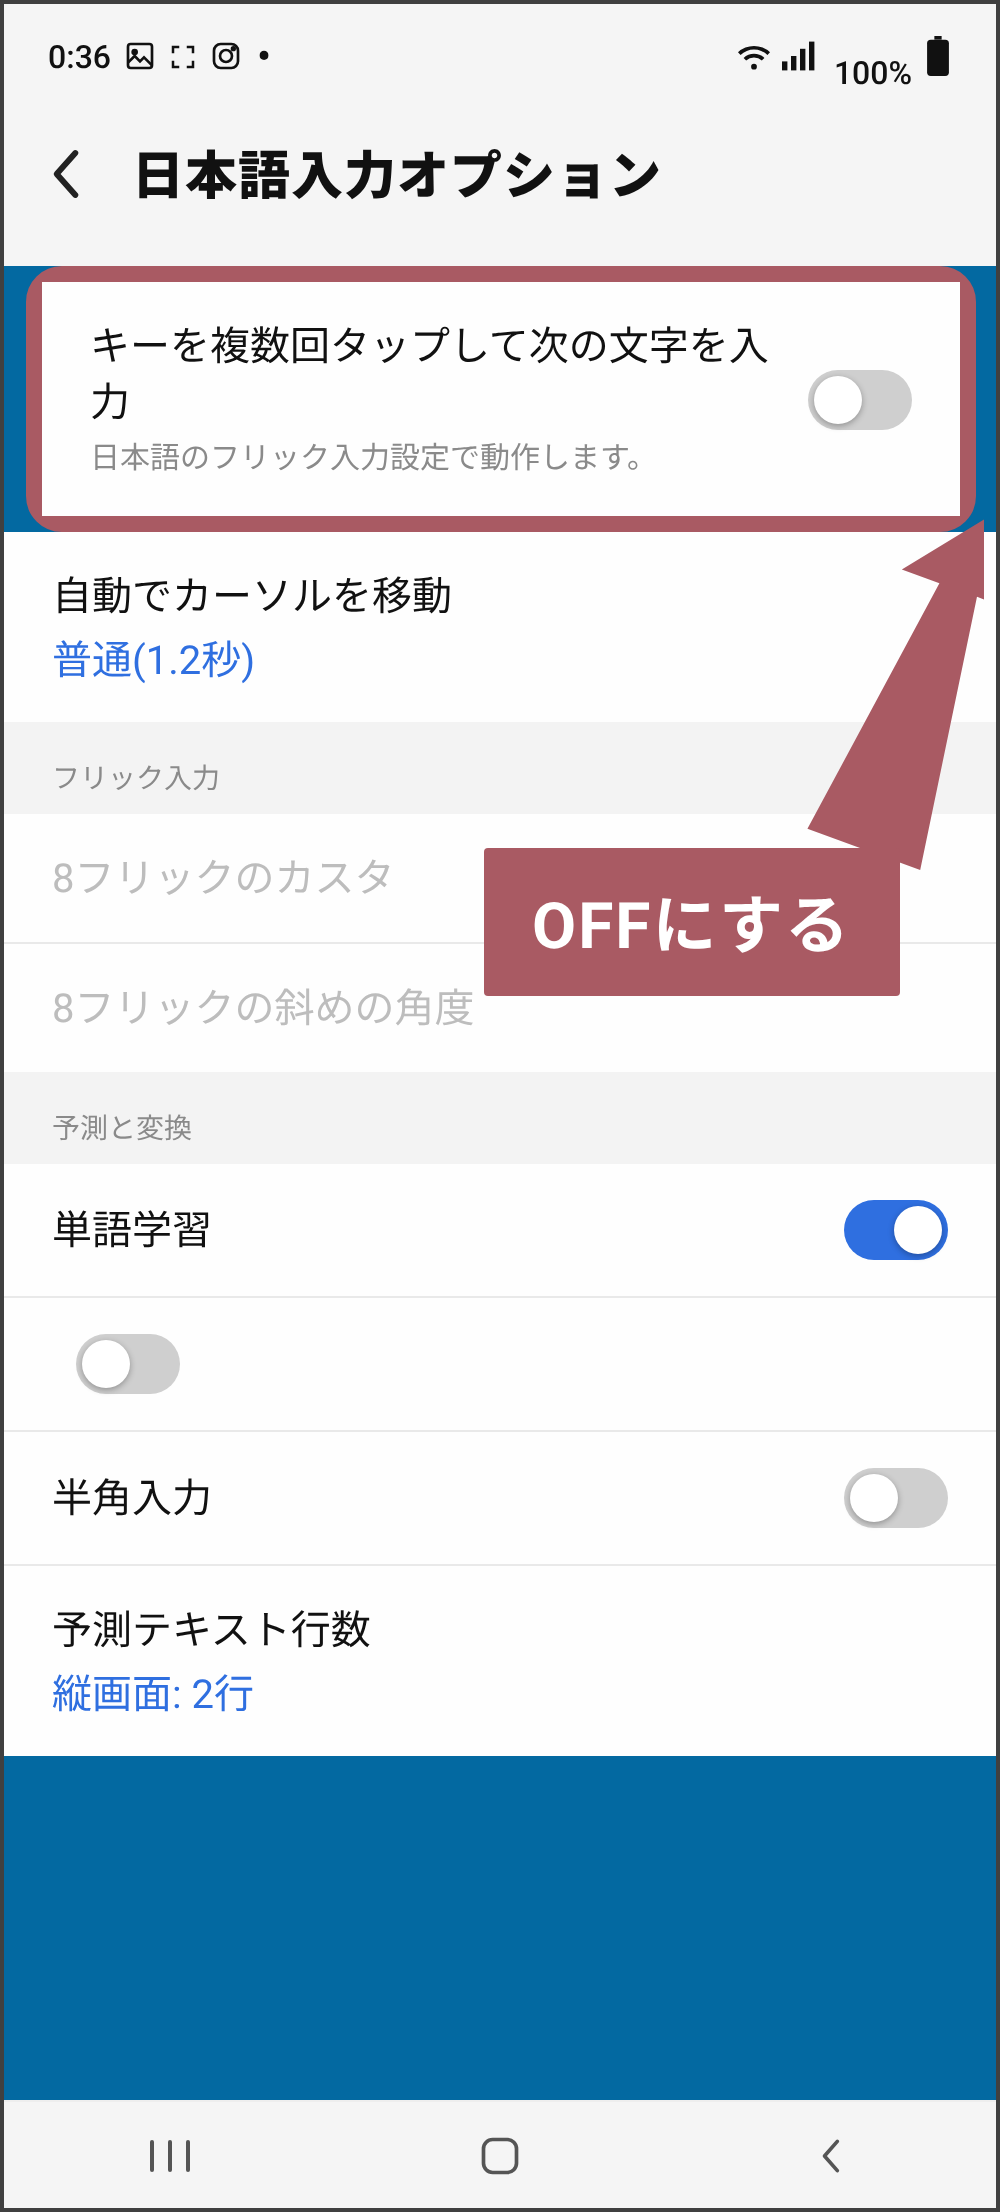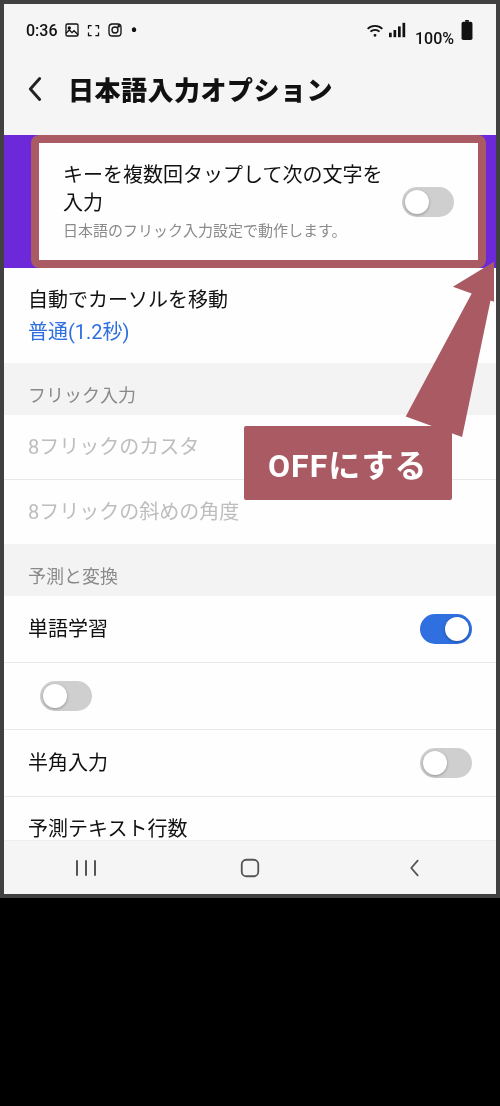--- a/index.html
+++ b/index.html
@@ -1,38 +1,38 @@
 <!DOCTYPE html>
 <html><head>
 <meta charset="utf-8">
 <style>
   *{box-sizing:border-box;margin:0;padding:0;font-family:-apple-system,BlinkMacSystemFont,"Segoe UI",Roboto,"Noto Sans CJK JP",sans-serif;-webkit-font-smoothing:antialiased}
   html,body{width:500px;height:1106px;overflow:hidden;background:#000}
-  .device{position:relative;width:500px;height:898px;background:#6d28d9;border:4px solid #404040;overflow:hidden}
+  .device{position:relative;width:500px;height:1106px;background:#0369a1;border:2px solid #404040;overflow:hidden}
   
   .status-bar{display:flex;justify-content:space-between;align-items:center;padding:8px 22px 4px;height:48px;background:#f5f5f5;font-size:16px;color:#111;font-weight:500}
   .status-left{display:flex;align-items:center;gap:6px}
   .status-right{display:flex;align-items:center;gap:4px}
   .status-icon{display:inline-flex;align-items:center}
   .dot{font-size:20px;line-height:0;margin-left:2px}
   
   .header{display:flex;align-items:center;gap:24px;padding:18px 22px 28px;background:#f5f5f5}
   .back-chevron{font-size:22px;color:#222;flex:0 0 auto;display:inline-flex;align-items:center}
   .page-title{font-size:26px;font-weight:800;color:#111;letter-spacing:.5px}
   
-  .highlight-box{margin:0 10px 0 27px;border:8px solid #A95A63;border-radius:8px;background:#fefefe}
+  .highlight-box{margin:0 10px 0 11px;border:8px solid #A95A63;border-radius:18px;background:#fefefe}
   
   .list{background:#fefefe}
   .item{display:flex;align-items:center;padding:18px 24px;border-bottom:1px solid #e9e9e9}
   .item:last-child{border-bottom:none}
   .item-text{flex:1;min-width:0}
   .item-title{font-size:20px;color:#111;line-height:1.4}
   .item-sub{font-size:15px;color:#8a8a8a;margin-top:4px;line-height:1.4}
   .item-value{font-size:20px;color:#2f6fe0;margin-top:2px}
-  .section-header{padding:18px 24px 8px;font-size:18px;color:#8a8a8a;background:#f3f3f3}
+  .section-header{padding:18px 24px 8px;font-size:14px;color:#8a8a8a;background:#f3f3f3}
   .section-block{background:#fefefe}
   .faded .item-title{color:#bdbdbd}
   
   .toggle{flex:0 0 auto;width:52px;height:30px;border-radius:30px;position:relative;margin-left:12px}
   .toggle .knob{position:absolute;top:3px;width:24px;height:24px;border-radius:50%;background:#fff;box-shadow:0 1px 3px rgba(0,0,0,.3)}
   .toggle.off{background:#cfcfcf}
   .toggle.off .knob{left:3px}
   .toggle.on{background:#2f6fe0}
   .toggle.on .knob{left:25px}
   

